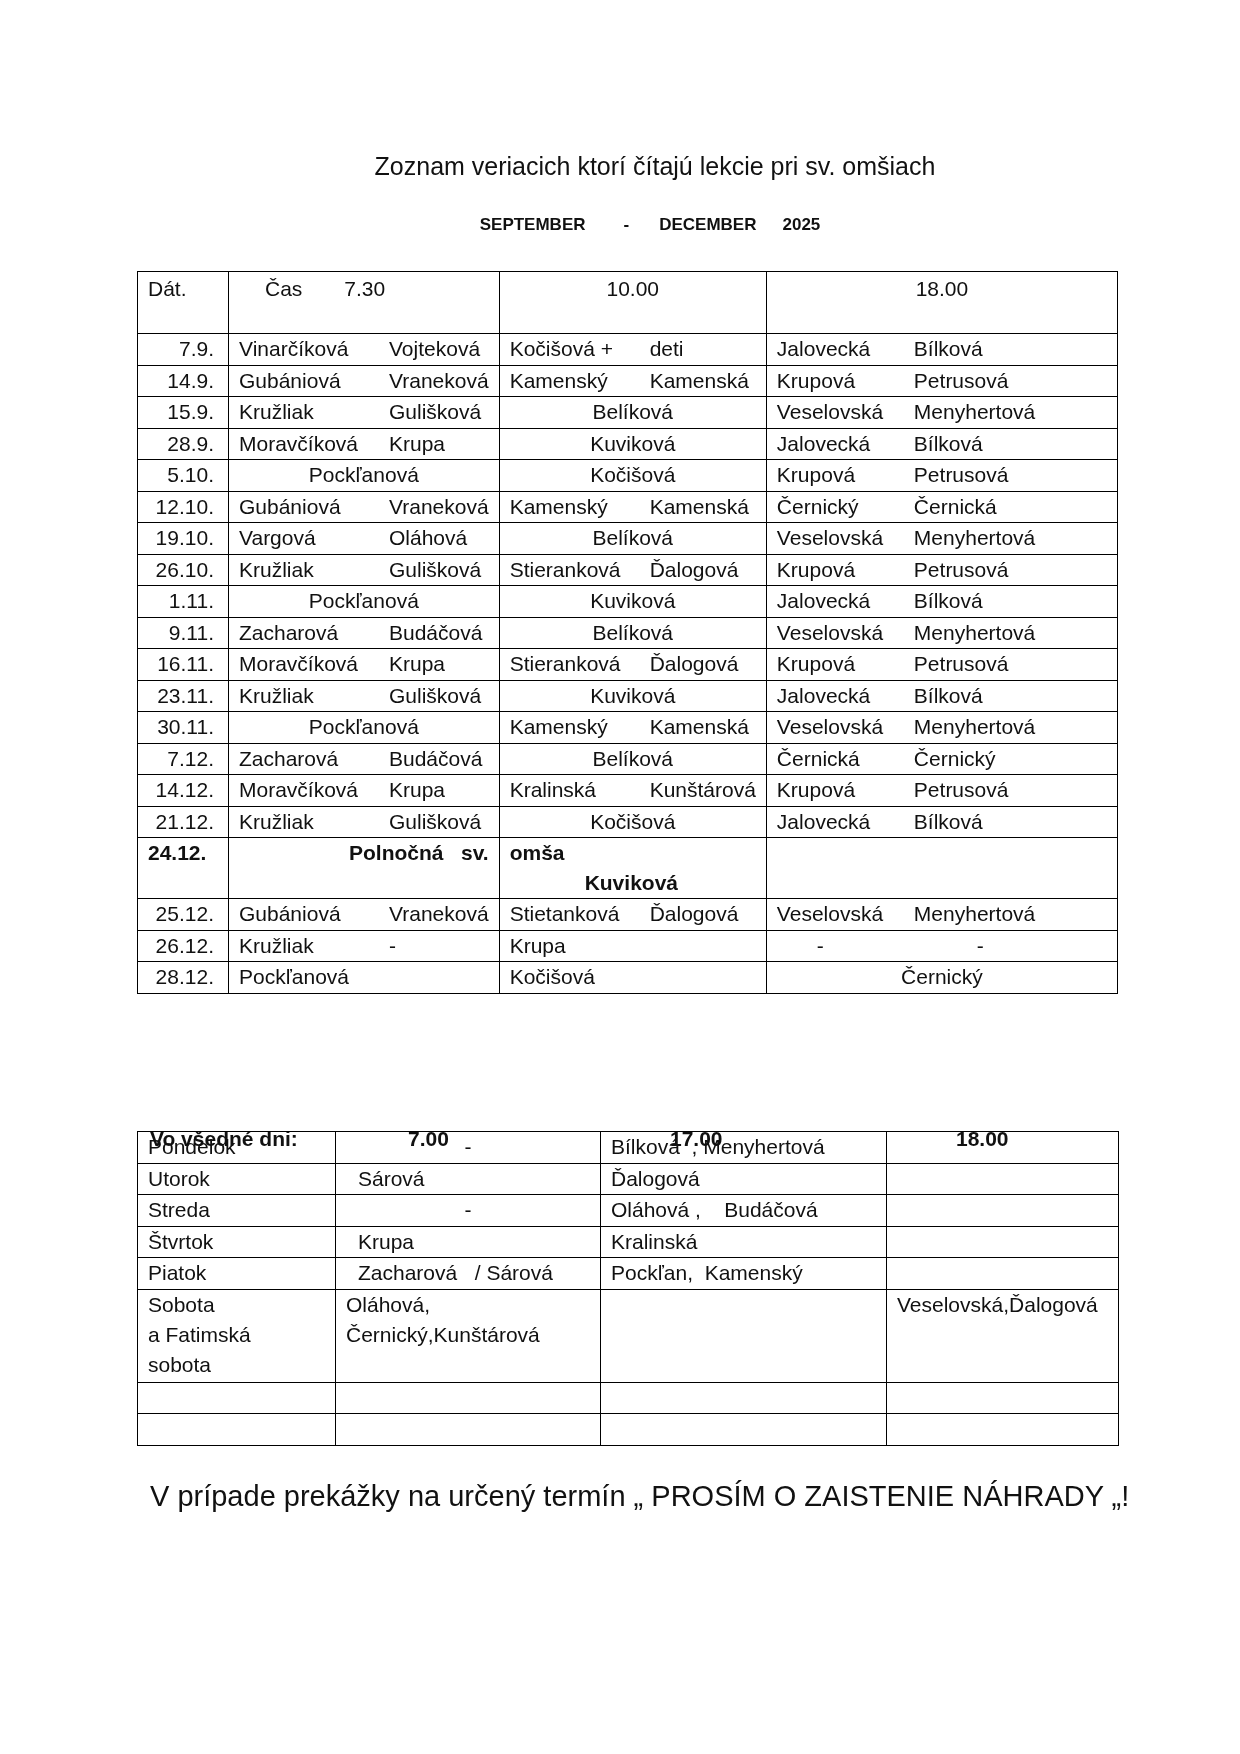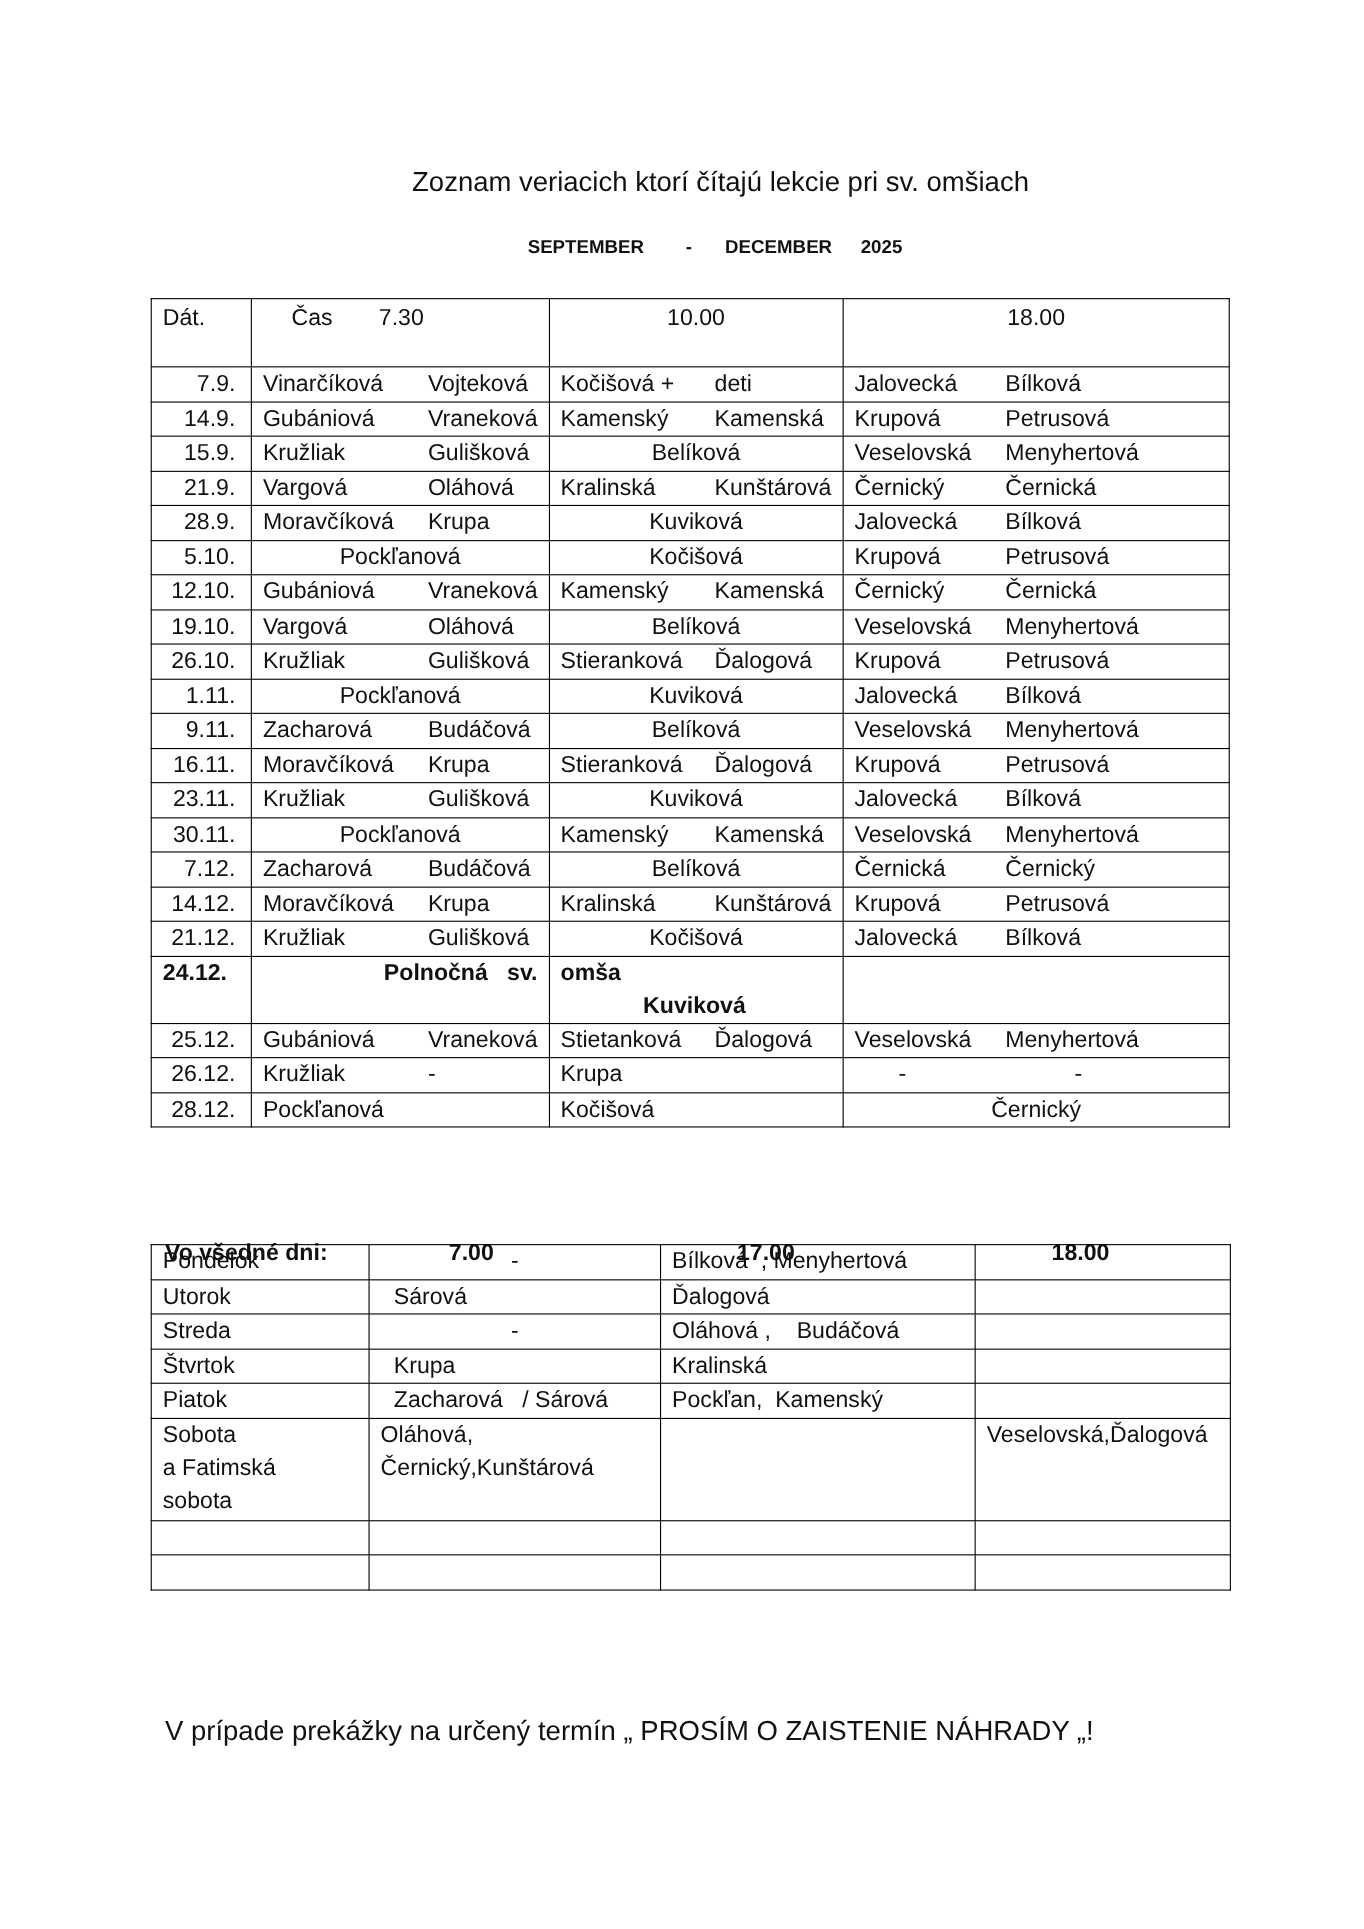--- a/index.html
+++ b/index.html
@@ -27,21 +27,21 @@
   .bold { font-weight:bold; }
   .xmas td { height:60px; vertical-align:top; }
   .weekday-head { position:absolute; top:1127px; left:150px; font-size:21px; font-weight:bold; }
   .wh { position:absolute; top:1127px; font-size:21px; font-weight:bold; }
   #week { left:137px; top:1131px; width:982px; }
   #week td { height:30.5px; }
   #week td.day { width:177px; }
   #week td.t7 { width:232px; }
   #week td.t17 { width:265px; }
   .sat td { height:92px !important; vertical-align:top; }
-  .footer { position:absolute; top:1560px; left:150px; font-size:25px; }
+  .footer { position:absolute; top:1480px; left:150px; font-size:29px; }
 </style>
 </head>
 <body>
 
 <div class="title">Zoznam veriacich ktorí čítajú lekcie pri sv. omšiach</div>
 <div class="subtitle">
   <span>SEPTEMBER</span><span class="dash">-</span><span>DECEMBER</span><span class="year">2025</span>
 </div>
 
 <table id="main">
@@ -104,41 +104,20 @@
         </td>
         <td class="c2 center"><span>Belíková</span></td>
         <td class="c3">
           <div class="pair">
             <span>Veselovská</span>
             <span>Menyhertová</span>
           </div>
         </td>
       </tr>
       <tr>
-        <td class="date">21.9.</td>
-        <td class="c1">
-          <div class="pair">
-            <span>Vargová</span>
-            <span>Oláhová</span>
-          </div>
-        </td>
-        <td class="c2">
-          <div class="pair">
-            <span>Kralinská</span>
-            <span>Kunštárová</span>
-          </div>
-        </td>
-        <td class="c3">
-          <div class="pair">
-            <span>Černický</span>
-            <span>Černická</span>
-          </div>
-        </td>
-      </tr>
-      <tr>
         <td class="date">28.9.</td>
         <td class="c1">
           <div class="pair">
             <span>Moravčíková</span>
             <span>Krupa</span>
           </div>
         </td>
         <td class="c2 center"><span>Kuviková</span></td>
         <td class="c3">
           <div class="pair">

